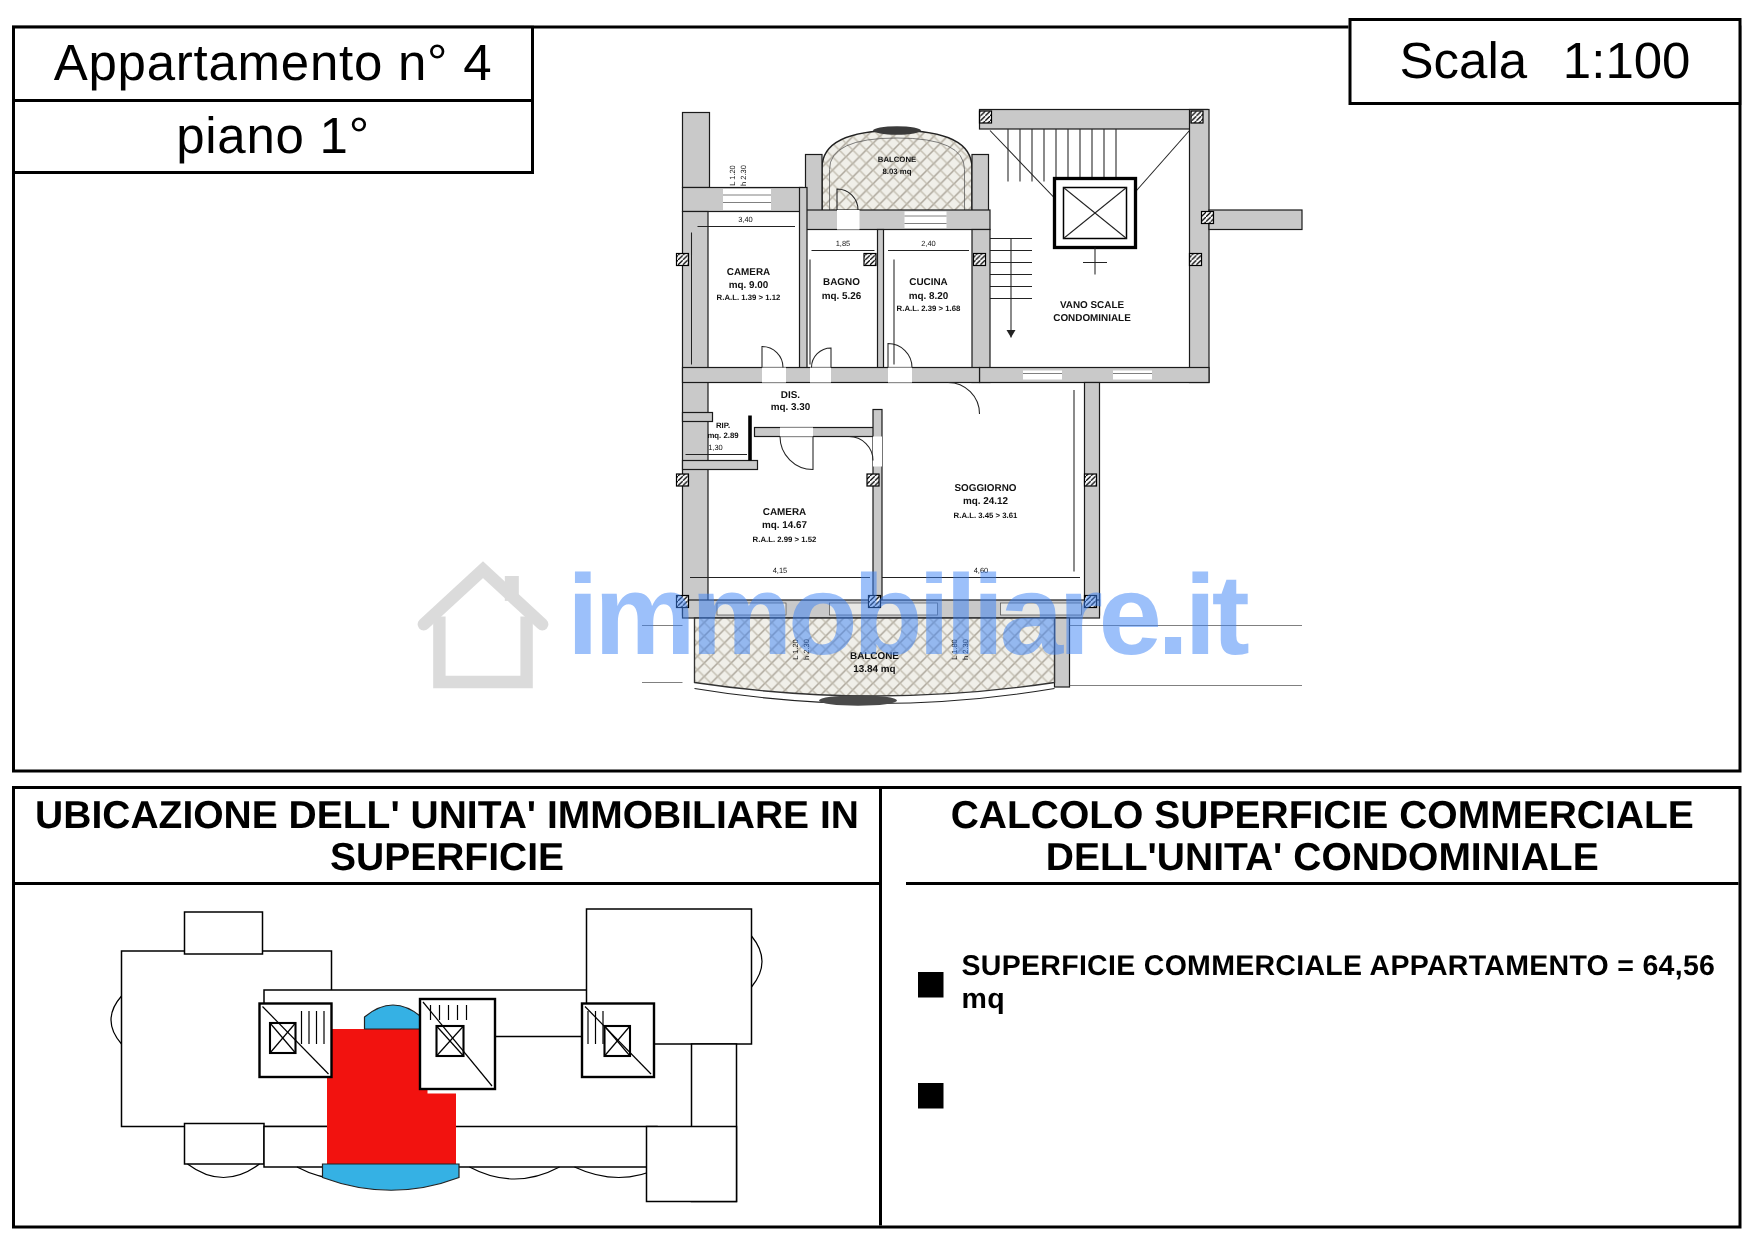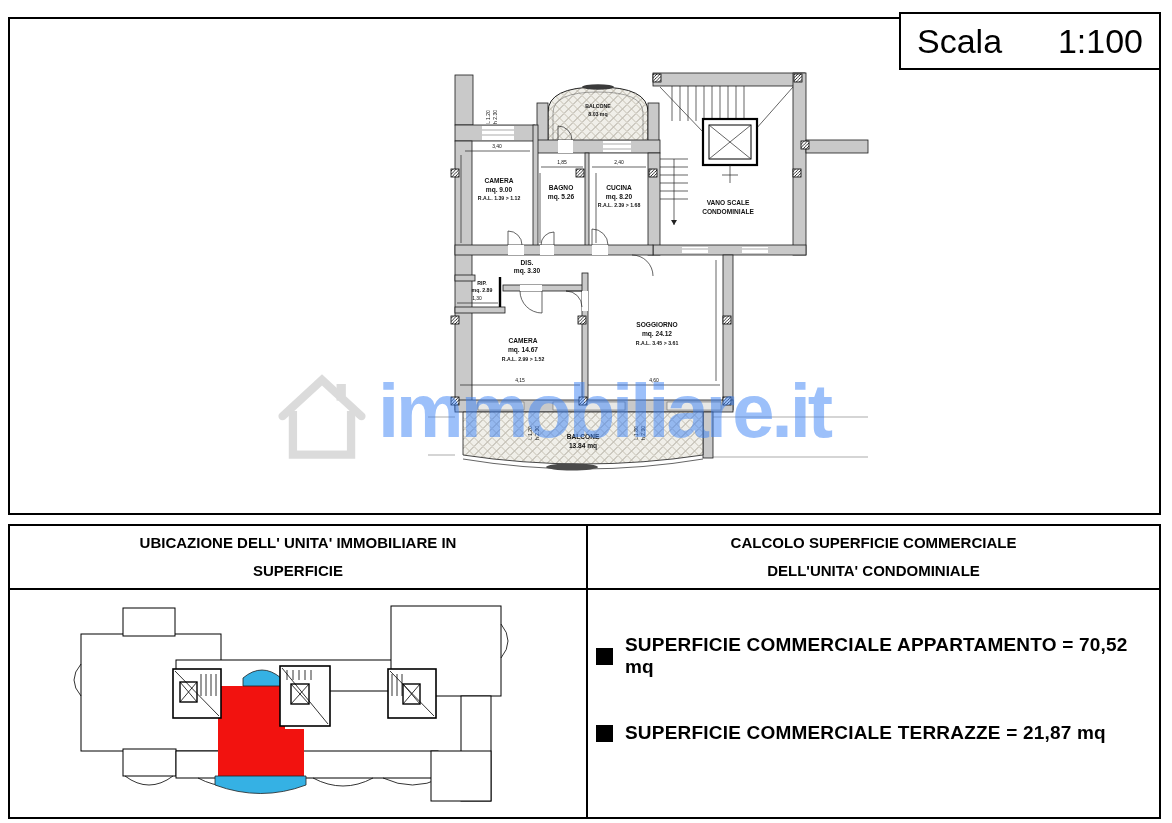--- a/index.html
+++ b/index.html
@@ -7,35 +7,35 @@
         font-family:"Liberation Sans",sans-serif;color:#000;}
   .box{position:absolute;border:2px solid #000;background:#fff;box-sizing:border-box;}
   
   .sheet{left:8px;top:17px;width:1153px;height:498px;}
   .titleblock{left:8px;top:17px;width:348px;height:99px;z-index:6;}
   .titleblock .row{height:47px;display:flex;align-items:center;justify-content:center;
                    font-size:34px;letter-spacing:.5px;}
   .titleblock .row1{border-bottom:2px solid #000;}
   .scalablock{left:899px;top:12px;width:262px;height:58px;z-index:6;
               display:flex;align-items:center;justify-content:space-between;
-              padding:0 16px;font-size:34px;}
+              padding:0 32px;font-size:34px;}
   
   .plansvg{position:absolute;left:420px;top:55px;z-index:2;}
   
   .watermark{position:absolute;left:268px;top:352px;width:650px;height:118px;z-index:5;
              display:flex;align-items:center;gap:2px;opacity:.5;pointer-events:none;}
   .watermark .wmtext{font-size:76px;font-weight:bold;color:#3b82f6;letter-spacing:-3px;
                      white-space:nowrap;line-height:1;}
   
   .bottom{left:8px;top:524px;width:1153px;height:295px;display:flex;}
   .bcol{box-sizing:border-box;height:100%;}
   .bcol.left{width:578px;border-right:2px solid #000;}
-  .bcol.right{flex:1;}
+  .bcol.right{flex:1;margin-left:16px;}
   .phead{height:62px;border-bottom:2px solid #000;display:flex;flex-direction:column;
-         align-items:center;justify-content:center;font-weight:bold;font-size:15px;
+         align-items:center;justify-content:center;font-weight:bold;font-size:26px;
          line-height:28px;text-align:center;}
   .pbody{position:relative;height:229px;}
   .minimap{display:block;margin:6px auto 0 auto;}
   .bullets{padding:44px 0 0 8px;}
   .bullet-row{display:flex;align-items:center;gap:12px;margin-bottom:44px;}
   .bullet-sq{width:17px;height:17px;background:#000;flex:0 0 17px;}
   .bullet-label{font-size:19px;font-weight:bold;letter-spacing:.2px;}
   
   svg text{font-family:"Liberation Sans",sans-serif;}
   .w{fill:#c9c9c9;stroke:#1a1a1a;stroke-width:.8;}
@@ -48,20 +48,24 @@
   .mm{fill:#fff;stroke:#000;stroke-width:1;}
   .mmthin{stroke:#000;stroke-width:.8;fill:none;}
 </style>
 </head>
 <body>
 
 <div class="page">
 
   <div class="box sheet"></div>
 
+  <div class="box titleblock">
+    <div class="row row1">Appartamento n° 4</div>
+    <div class="row">piano 1°</div>
+  </div>
 
   <div class="box scalablock">
     <span>Scala</span>
     <span>1:100</span>
   </div>
 
   <svg class="plansvg" width="450" height="430" viewBox="0 0 450 430">
     <defs>
       <pattern id="hb" width="9" height="9" patternUnits="userSpaceOnUse">
         <rect width="9" height="9" fill="#f0efe9"></rect>
@@ -341,23 +345,22 @@
     </div>
 
     <div class="bcol right">
       <div class="phead">
         <span>CALCOLO SUPERFICIE COMMERCIALE</span>
         <span>DELL'UNITA' CONDOMINIALE</span>
       </div>
       <div class="bullets">
         <div class="bullet-row">
           <div class="bullet-sq"></div>
-          <div class="bullet-label">SUPERFICIE COMMERCIALE APPARTAMENTO = 70,52 mq</div>
+          <div class="bullet-label">SUPERFICIE COMMERCIALE APPARTAMENTO = 64,56 mq</div>
         </div>
         <div class="bullet-row">
           <div class="bullet-sq"></div>
-          <div class="bullet-label">SUPERFICIE COMMERCIALE TERRAZZE = 21,87 mq</div>
         </div>
       </div>
     </div>
 
   </div>
 </div>
 
 </body></html>

